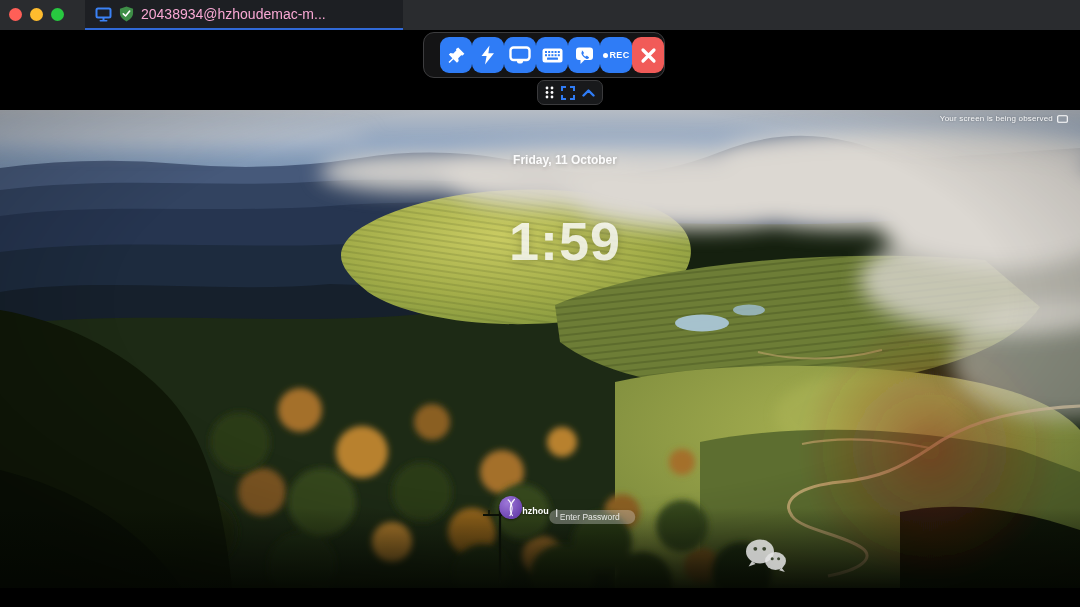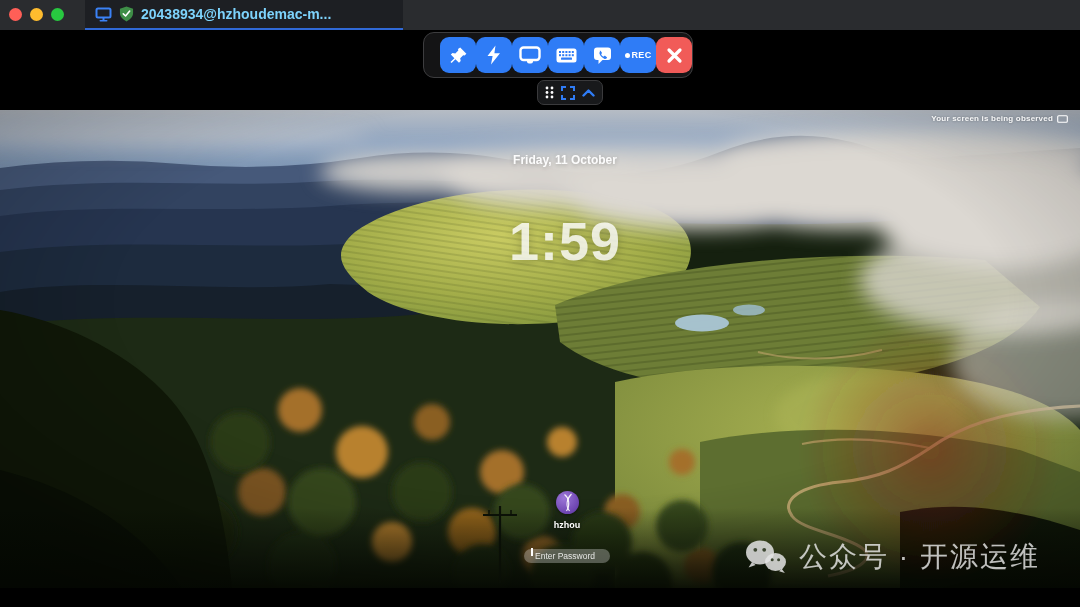--- a/index.html
+++ b/index.html
@@ -9,55 +9,55 @@
 
   
   .titlebar { position:absolute; left:0; top:0; width:1080px; height:30px;
               background:#2a2c2f; }
   .traffic { position:absolute; top:8px; left:9px; display:flex; gap:8px; }
   .light { width:13px; height:13px; border-radius:50%; }
   .light.red{ background:#ff5f57; } .light.yellow{ background:#febc2e; } .light.green{ background:#28c840; }
   .tab { position:absolute; left:85px; top:0; width:318px; height:30px;
          background:#1d1f23; border-bottom:2px solid #3069d6;
          display:flex; align-items:center; gap:7px; padding:0 10px; }
-  .tab-title { color:#7dd3fc; font-size:14px; font-weight:700; white-space:nowrap;
+  .tab-title { color:#f9a8d4; font-size:14px; font-weight:400; white-space:nowrap;
                overflow:hidden; }
 
   
-  .toolbar { position:absolute; left:423px; top:32px; width:270px; height:46px;
+  .toolbar { position:absolute; left:423px; top:32px; width:242px; height:46px;
              background:#141415; border:1px solid #3d3d3f; border-radius:11px;
              display:flex; align-items:center; justify-content:center; gap:0; z-index:20;padding-left:16px; }
   .tb-btn { width:36px; height:36px; border-radius:9px; background:#2f7cf6;
             display:flex; align-items:center; justify-content:center; cursor:pointer; }
   .tb-btn.close { background:#f15b58; }
   .tb-btn.rec { gap:2px; }
   .rec-dot { width:5px; height:5px; border-radius:50%; background:#fff; }
   .rec-text { color:#fff; font-size:9px; font-weight:bold; letter-spacing:.3px; }
 
   .handlebar { position:absolute; left:537px; top:80px; width:66px; height:25px;
                background:#18191b; border:1px solid #3a3a3c; border-radius:7px;
                display:flex; align-items:center; justify-content:center; gap:7px; z-index:19; }
 
   
   .screen { position:absolute; left:0; top:110px; width:1080px; height:478px; overflow:hidden; }
   .wallpaper { position:absolute; left:0; top:0; width:100%; height:100%; }
 
   .observed { position:absolute; top:4px; right:12px; display:flex; align-items:center;
               gap:4px; color:rgba(255,255,255,.92); font-size:8px; letter-spacing:.2px;
-              text-shadow:0 0 3px rgba(0,0,0,.4);font-weight:bold; }
+              text-shadow:0 0 3px rgba(0,0,0,.4); }
 
   .date { position:absolute; top:43px; left:565px; transform:translateX(-50%);
           color:rgba(255,255,255,.95); font-size:12px; font-weight:600;
           white-space:nowrap; text-shadow:0 1px 4px rgba(0,0,0,.25); }
   .clock { position:absolute; top:56px; left:565px; transform:translateX(-50%);
            color:rgba(255,255,255,.8); font-size:54px; font-weight:700; line-height:1;
            letter-spacing:1px; text-shadow:0 2px 10px rgba(0,0,0,.2);margin-top:48px; }
 
   .login { position:absolute; left:567px; top:381px; transform:translateX(-50%);
-           display:flex; flex-direction:column; align-items:center; }
+           display:flex; flex-direction:row; align-items:center; }
   .avatar { width:23px; height:23px; border-radius:50%; cursor:pointer;
             background:radial-gradient(circle at 35% 30%, #9d77d8, #6a41ae 75%);
             box-shadow:0 1px 3px rgba(0,0,0,.45); }
   .avatar svg { width:23px; height:23px; display:block; }
   .user-name { margin-top:6px; color:#fff; font-size:9px; font-weight:700;
                text-shadow:0 1px 3px rgba(0,0,0,.6); }
   .pwd-wrap { position:relative; margin-top:15px; }
   .pwd-input { width:86px; height:14px; border:none; border-radius:8px;
                background:rgba(230,230,230,.32); color:#fff; font-size:8.5px;
                padding:0 8px 0 11px; outline:none;
@@ -371,18 +371,17 @@
             <path d="M37.5 29.5 l3.4 4.4-5.8-1.6z"></path>
           </g>
           <g fill="#3c4631">
             <circle cx="11.3" cy="10.8" r="1.9"></circle>
               <circle cx="20.2" cy="10.8" r="1.9"></circle>
             <circle cx="28.2" cy="20.8" r="1.5"></circle>
               <circle cx="34.6" cy="20.8" r="1.5"></circle>
           </g>
         </svg>
       </span>
-      <span class="wm-text">公众号 · 开源运维</span>
     </div>
   </div>
 
   <div class="bottombar"></div>
 </div>
 
 </body></html>

